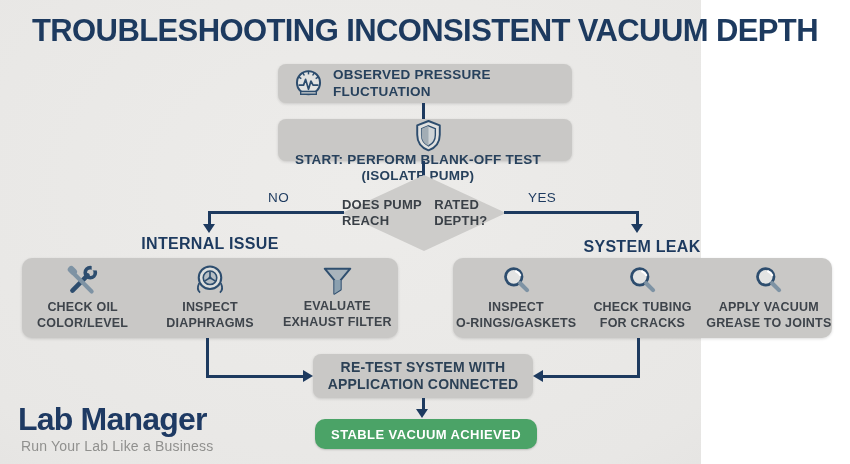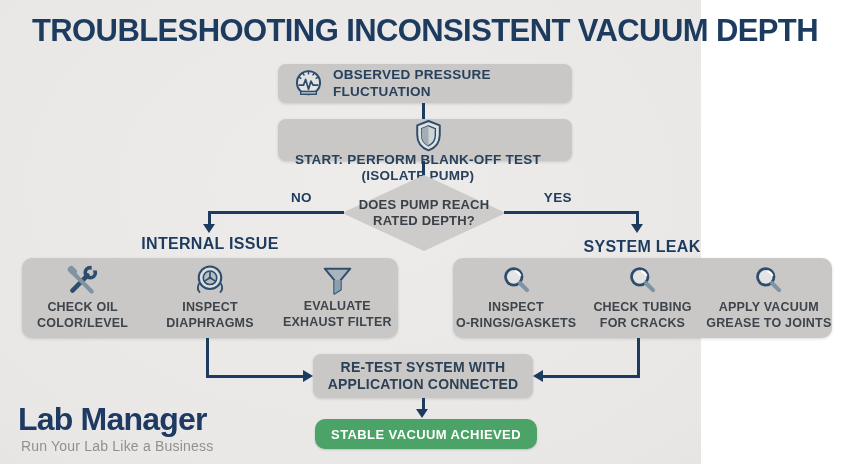--- a/index.html
+++ b/index.html
@@ -31,30 +31,30 @@
   }
   .gbox .box-text.center{flex:1;text-align:center;padding-right:14px;}
   .icon-slot{display:flex;align-items:center;justify-content:center;margin:0 8px 0 14px;}
   
   .diamond-bg{
     left:342px;top:175px;width:164px;height:76px;background:#cdccca;
     clip-path:polygon(50% 0%,100% 50%,50% 100%,0% 50%);
   }
   .diamond-text{
     left:342px;top:175px;width:164px;height:76px;
-    display:flex;flex-direction:column;align-items:center;justify-content:center;
+    display:flex;flex-direction:row;align-items:center;justify-content:center;
     font-size:13px;font-weight:700;color:#3a4047;line-height:1.25;letter-spacing:0.2px;
   }
   
   .line{background:#1d3a5f;}
   .arrow-down{width:0;height:0;border-left:6.5px solid transparent;border-right:6.5px solid transparent;border-top:9px solid #1d3a5f;}
   .arrow-right{width:0;height:0;border-top:6.5px solid transparent;border-bottom:6.5px solid transparent;border-left:10px solid #1d3a5f;}
   .arrow-left{width:0;height:0;border-top:6.5px solid transparent;border-bottom:6.5px solid transparent;border-right:10px solid #1d3a5f;}
   .branch-label{
-    font-size:13.5px;font-weight:700;color:#1d3a5f;text-align:right;letter-spacing:0.4px;
+    font-size:13.5px;font-weight:400;color:#1d3a5f;text-align:left;letter-spacing:0.4px;
   }
   .branch-header{
     font-size:16px;font-weight:800;color:#1d3a5f;text-align:center;letter-spacing:0.3px;
   }
   
   .panel{
     background:#c9c8c6;border-radius:10px;
     box-shadow:0 1px 3px rgba(0,0,0,0.14);
     display:flex;align-items:center;
   }

